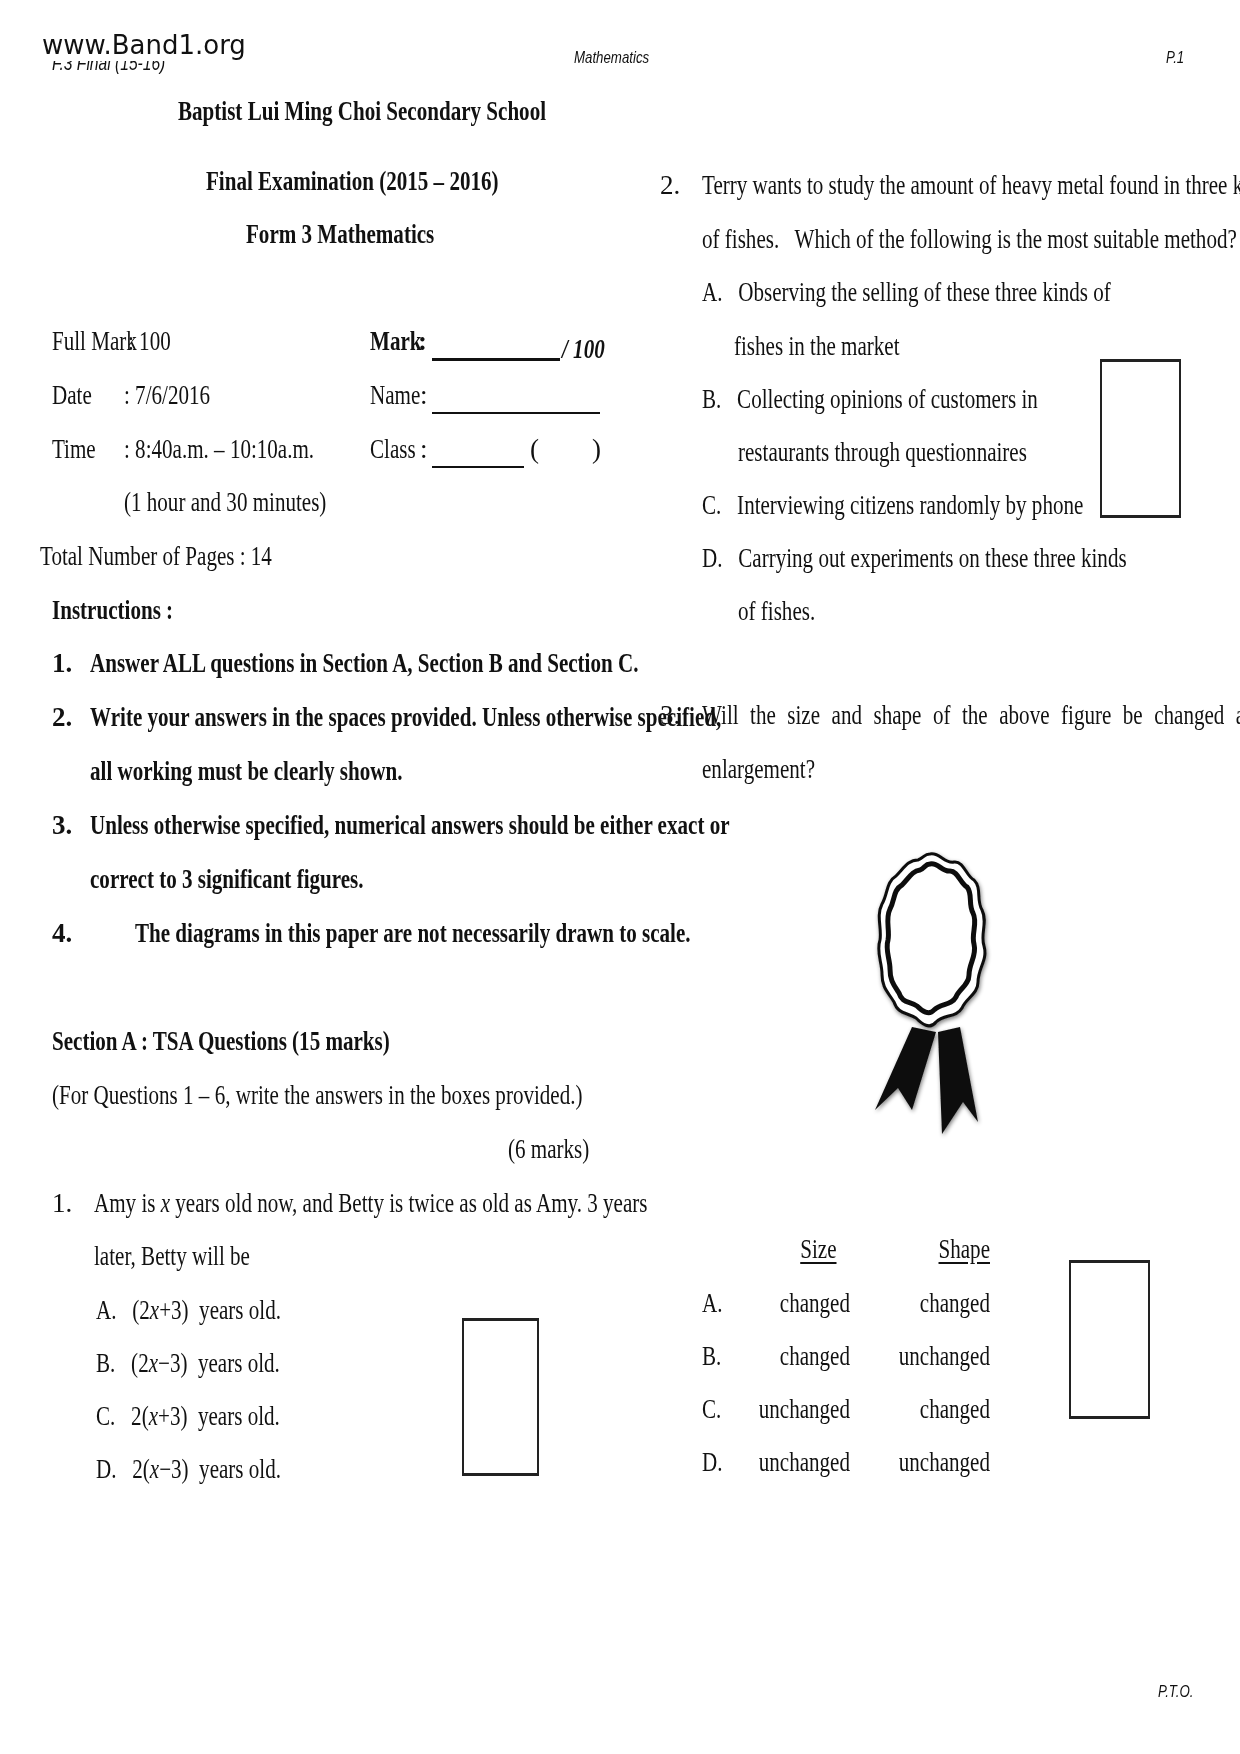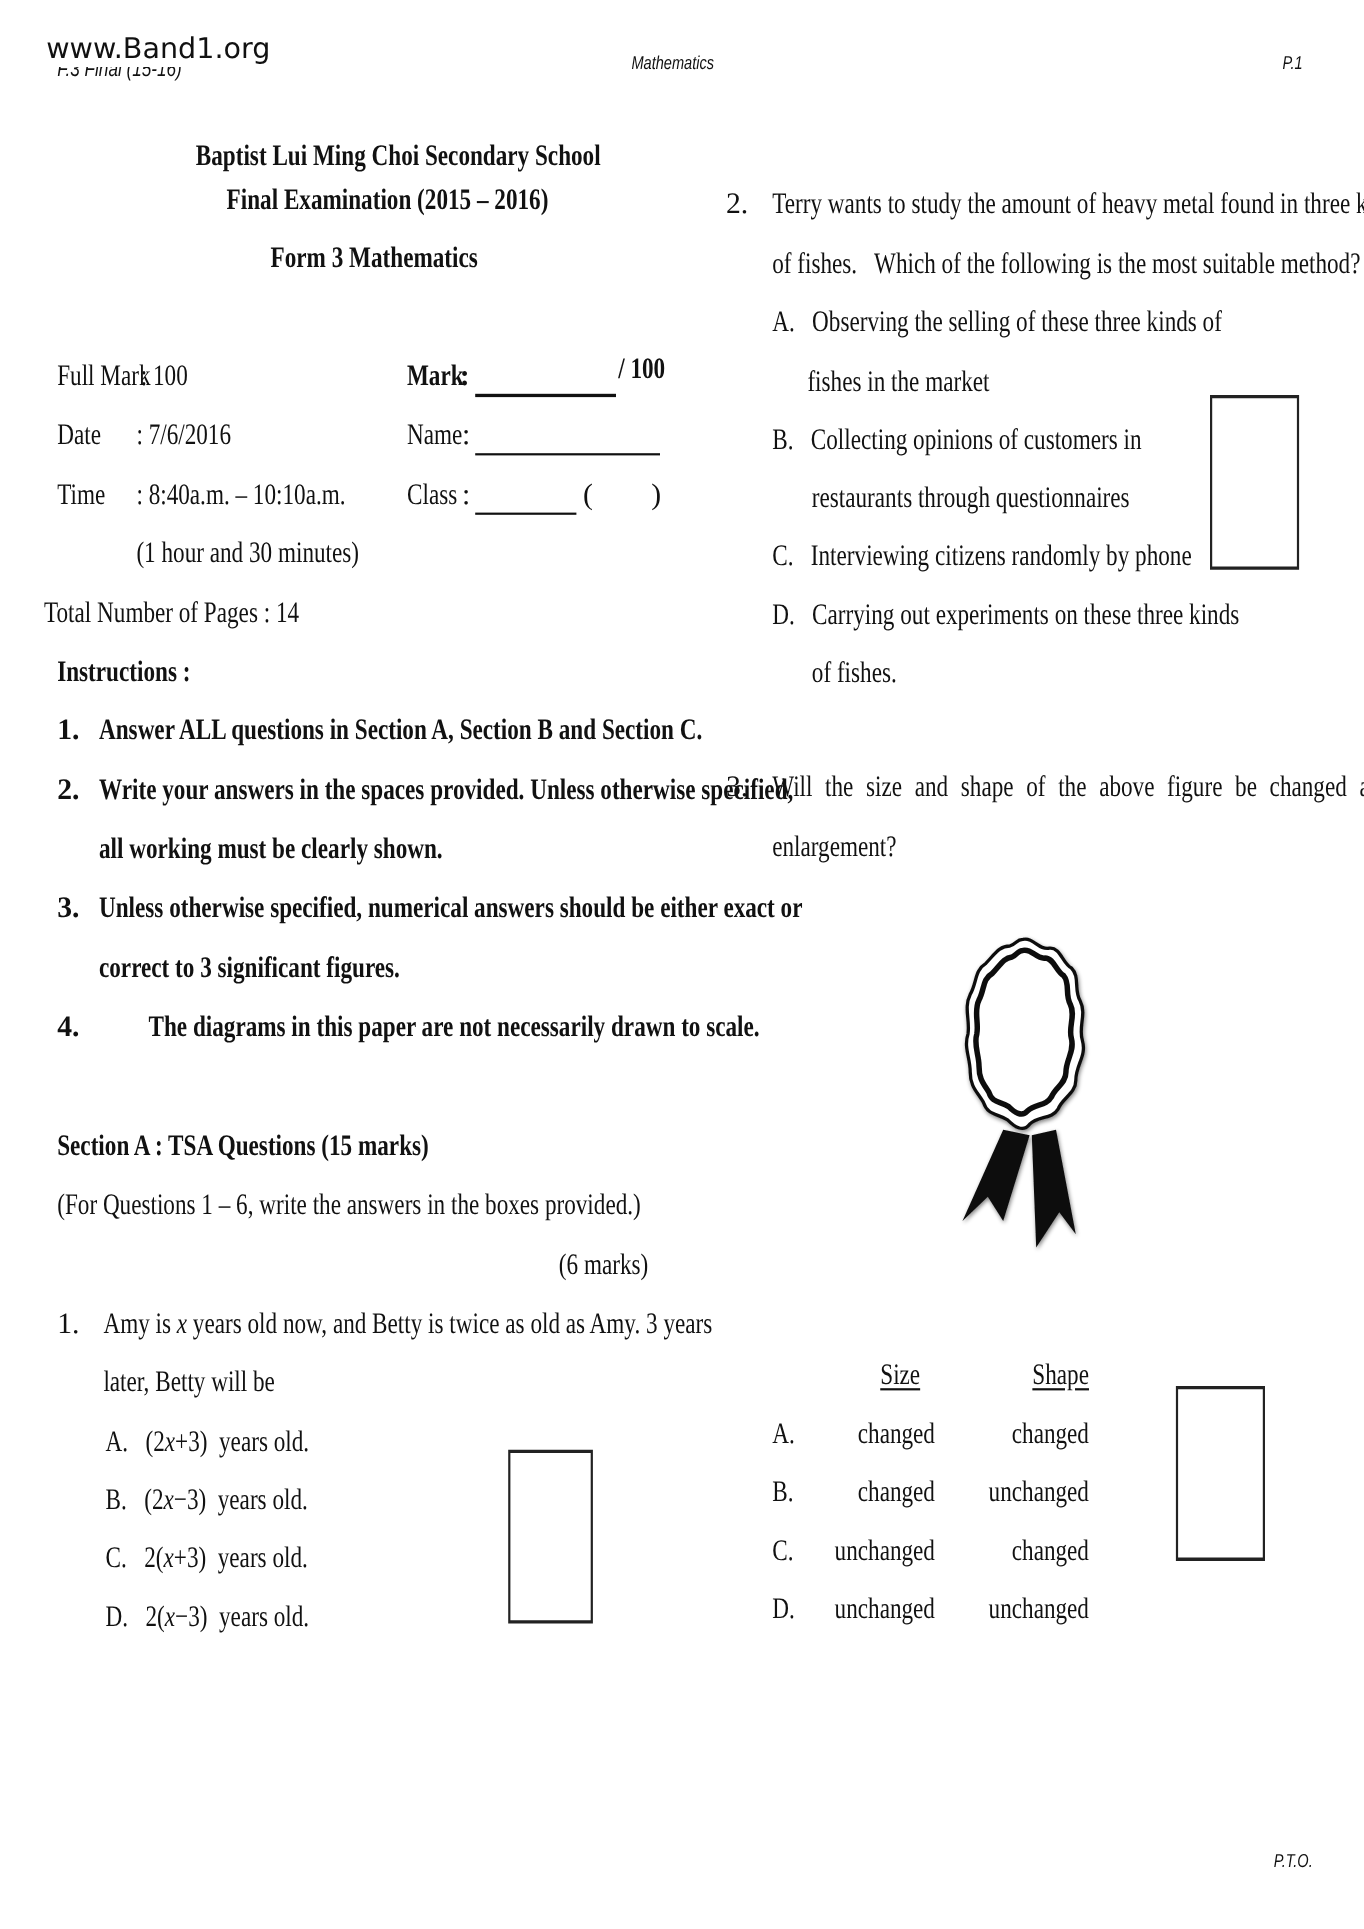--- a/index.html
+++ b/index.html
@@ -20,40 +20,40 @@
     .x { font-style: italic; }
   </style>
 </head>
 <body>
 
 <div class="abs watermark" style="left:42px; top:30px;">www.Band1.org</div>
 <div class="abs sans-i" style="left:52px; top:52px; font-size:20px; clip-path: inset(9px 0 0 0);"><span class="cond">F.3 Final (15-16)</span></div>
 <div class="abs sans-i" style="left:574px; top:48px;"><span class="cond">Mathematics</span></div>
 <div class="abs sans-i" style="left:1166px; top:48px;"><span class="cond">P.1</span></div>
 
-<div class="abs serif bold u" style="left:178px; top:126px; width:340px;text-decoration:underline;"><span class="cond">Baptist Lui Ming Choi Secondary School</span></div>
+<div class="abs serif bold u" style="left:178px; top:96px; width:340px;text-decoration:underline;"><span class="cond">Baptist Lui Ming Choi Secondary School</span></div>
 <div class="abs serif bold u" style="left:206px; top:166px;"><span class="cond">Final Examination (2015 – 2016)</span></div>
 <div class="abs serif bold u" style="left:246px; top:219px;"><span class="cond">Form 3 Mathematics</span></div>
 
 <div class="abs serif" style="left:52px; top:326px;"><span class="cond">Full Mark</span></div>
 <div class="abs serif" style="left:128px; top:326px;"><span class="cond">: 100</span></div>
 
 <div class="abs serif" style="left:52px; top:380px;"><span class="cond">Date</span></div>
 <div class="abs serif" style="left:124px; top:380px;"><span class="cond">: 7/6/2016</span></div>
 
 <div class="abs serif" style="left:52px; top:434px;"><span class="cond">Time</span></div>
 <div class="abs serif" style="left:124px; top:434px;"><span class="cond">: 8:40a.m. – 10:10a.m.</span></div>
 <div class="abs serif" style="left:124px; top:487px;"><span class="cond">(1 hour and 30 minutes)</span></div>
 
 <div class="abs serif" style="left:40px; top:541px;"><span class="cond">Total Number of Pages : 14</span></div>
 
 <div class="abs serif bold" style="left:370px; top:326px;"><span class="cond">Mark</span></div>
 <div class="abs serif bold" style="left:418px; top:326px;">:</div>
 <div class="abs blank" style="left:432px; top:336px; width:128px; border-bottom-width:3px;"></div>
-<div class="abs serif bold" style="left:562px; top:320px;"><span class="cond">/ 100</span></div>
+<div class="abs serif bold" style="left:562px; top:334px;font-style:italic;"><span class="cond">/ 100</span></div>
 
 <div class="abs serif" style="left:370px; top:380px;"><span class="cond">Name</span></div>
 <div class="abs serif" style="left:420px; top:380px;">:</div>
 <div class="abs blank" style="left:432px; top:390px; width:168px;"></div>
 
 <div class="abs serif" style="left:370px; top:434px;"><span class="cond">Class</span></div>
 <div class="abs serif" style="left:420px; top:434px;">:</div>
 <div class="abs blank" style="left:432px; top:444px; width:92px;"></div>
 <div class="abs serif" style="left:530px; top:434px;">(</div>
 <div class="abs" style="left:544px; top:438px; width:46px; height:26px;"></div>

